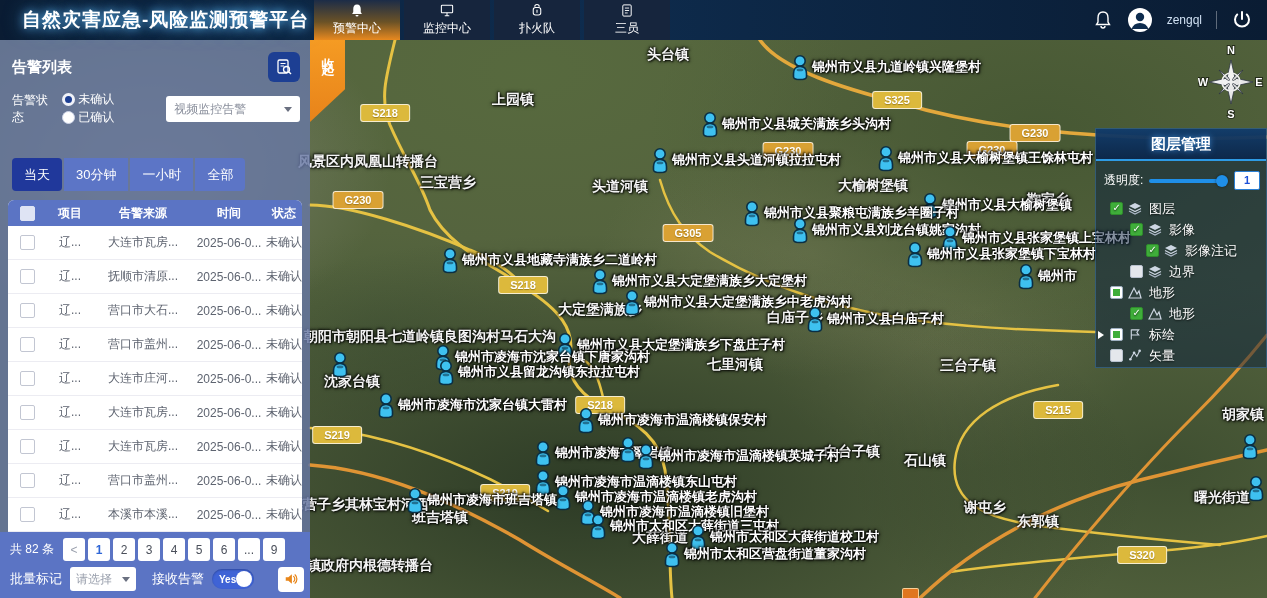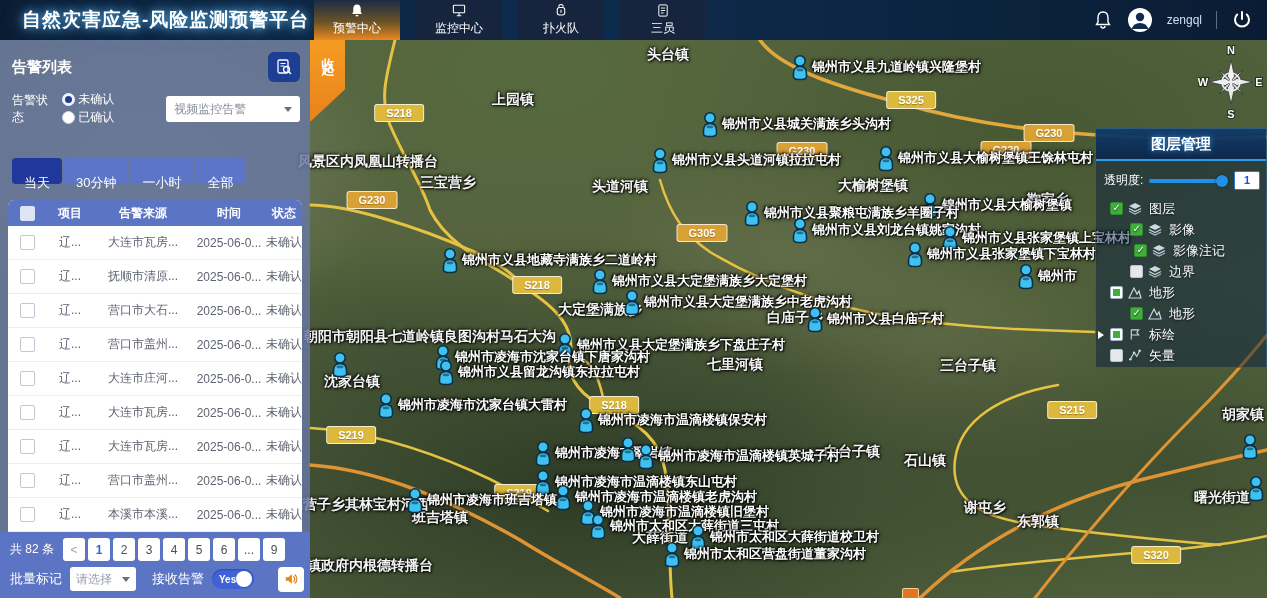--- a/index.html
+++ b/index.html
@@ -15,41 +15,41 @@
       radial-gradient(ellipse 520px 300px at 82% 22%, rgba(66,84,48,.75), transparent 75%),
       radial-gradient(ellipse 300px 180px at 64% 42%, rgba(118,124,88,.5), transparent 70%),
       radial-gradient(ellipse 700px 320px at 46% 82%, rgba(38,52,34,.85), transparent 80%),
       radial-gradient(ellipse 420px 260px at 92% 78%, rgba(58,74,46,.8), transparent 75%),
       radial-gradient(ellipse 260px 160px at 75% 60%, rgba(130,132,96,.35), transparent 70%),
       radial-gradient(ellipse 240px 140px at 30% 55%, rgba(70,88,56,.6), transparent 70%);
   }
   #roads{position:absolute;left:0;top:0;}
   .badge{position:absolute;transform:translate(-50%,-50%);height:16px;line-height:16px;
     padding:0 11px;border-radius:3px;background:#dcb93c;border:1px solid rgba(255,255,255,.75);
-    color:#fff;font-size:11px;font-weight:bold;text-shadow:0 1px 1px rgba(120,90,0,.6);white-space:nowrap;margin-left:14px;}
+    color:#fff;font-size:11px;font-weight:bold;text-shadow:0 1px 1px rgba(120,90,0,.6);white-space:nowrap;}
   .badge.g{background:#d9a133;}
   .plabel{position:absolute;transform:translate(-50%,-50%);color:#f4f4f4;font-size:14px;font-weight:600;
     white-space:nowrap;text-shadow:1px 1px 2px rgba(0,0,0,.9),-1px -1px 2px rgba(0,0,0,.7),0 0 4px rgba(0,0,0,.8);}
   .marker{position:absolute;transform:translate(-50%,-60%);width:20px;height:26px;}
   .marker .mlabel{position:absolute;left:22px;top:50%;transform:translateY(-50%);
     color:#fff;font-size:13px;font-weight:bold;white-space:nowrap;
     text-shadow:1px 1px 2px #000,-1px -1px 2px #000,0 0 5px rgba(0,0,0,.95);}
   #compass{position:absolute;left:1198px;top:42px;}
   #compass text{fill:#fff;font-size:11px;font-weight:bold;font-family:"Liberation Sans",sans-serif;
     paint-order:stroke;stroke:rgba(0,0,0,.55);stroke-width:2px;}
   #poi{position:absolute;left:902px;top:588px;width:15px;height:11px;background:#e0761f;
     border:1px solid rgba(255,230,180,.8);border-radius:2px;}
 
   
   header{position:absolute;left:0;top:0;width:1267px;height:40px;
     background:linear-gradient(90deg,#0a1c33,#0e2c4e 45%,#0a1c33);
     display:flex;align-items:center;z-index:50;}
   .title{margin-left:22px;color:#fff;font-size:19px;font-weight:bold;letter-spacing:1px;
     text-shadow:0 0 10px rgba(96,190,255,.95),0 0 20px rgba(96,190,255,.6);white-space:nowrap;}
-  #tabs{position:absolute;left:314px;top:0;height:40px;display:flex;gap:16px;}
+  #tabs{position:absolute;left:314px;top:0;height:40px;display:flex;gap:4px;}
   .tab{width:86px;height:40px;background:#16253d;display:flex;flex-direction:column;
     align-items:center;justify-content:center;cursor:pointer;}
   .tab.active{background:linear-gradient(180deg,#1c2c47 0%,#6b5226 55%,#e8891f 100%);}
   .tab .ticon{height:15px;margin-bottom:2px;display:flex;align-items:flex-end;}
   .tab .tlabel{color:#fff;font-size:12px;white-space:nowrap;}
   .hright{position:absolute;right:14px;top:0;height:40px;display:flex;align-items:center;gap:14px;}
   .uname{color:#cfe0f2;font-size:12px;}
   .hdiv{width:1px;height:18px;background:rgba(255,255,255,.35);}
   .hicon{cursor:pointer;display:flex;align-items:center;}
 
@@ -65,21 +65,21 @@
   .radio{display:inline-flex;align-items:center;margin-left:4px;cursor:pointer;}
   .rdot{width:13px;height:13px;border-radius:50%;background:#fff;border:1px solid #cdd4e8;
     margin-right:3px;box-sizing:border-box;}
   .radio.sel .rdot{border:3.5px solid #f0f2f8;background:#1d3f93;}
   .dropdown{margin-left:auto;width:138px;height:26px;background:#fff;border-radius:3px;
     display:flex;align-items:center;padding:0 8px;box-sizing:border-box;cursor:pointer;}
   .dropdown span{color:#8a8f9c;font-size:12px;flex:1;}
   .caret{width:0;height:0;border-left:4px solid transparent;border-right:4px solid transparent;
     border-top:5px solid #6a7080;}
   #timefilters{position:absolute;left:12px;top:118px;display:flex;gap:2px;}
-  .tf{height:26px;padding:12px 12px;background:#5c75c6;color:#fff;font-size:13px;border:none;
+  .tf{height:33px;padding:2px 12px;background:#5c75c6;color:#fff;font-size:13px;border:none;
     line-height:26px;cursor:pointer;}
   .tf:first-child{border-radius:4px 0 0 4px;}
   .tf:last-child{border-radius:0 4px 4px 0;}
   .tf.active{background:#20389b;border-radius:4px;}
   .table{position:absolute;left:8px;right:8px;top:160px;bottom:66px;background:#fff;
     border-radius:6px 6px 0 0;overflow:hidden;}
   .thead{display:flex;height:26px;background:#5b74c4;align-items:center;
     font-size:12px;font-weight:bold;color:#fff;}
   .trow{display:flex;height:33px;align-items:center;font-size:12px;color:#5e6470;
     border-bottom:1px solid #ececf2;background:#fff;}
@@ -624,21 +624,21 @@
           <span class="tcb checked"></span>
           <span class="ticn">
             <svg width="14" height="13" viewBox="0 0 14 13">
               <path d="M7 1 L13 4 L7 7 L1 4 Z" fill="#cdd6e2"></path>
               <path d="M1 6.5 L7 9.5 L13 6.5" fill="none" stroke="#cdd6e2" stroke-width="1.2"></path>
               <path d="M1 9 L7 12 L13 9" fill="none" stroke="#aeb9c8" stroke-width="1.2"></path>
             </svg>
           </span>
           <span class="lbl">影像</span>
         </div>
-        <div class="trw" style="padding-left: 38px; align-items: center;">
+        <div class="trw" style="padding-left: 50px; align-items: center;">
           <span class="tcb checked"></span>
           <span class="ticn">
             <svg width="14" height="13" viewBox="0 0 14 13">
               <path d="M7 1 L13 4 L7 7 L1 4 Z" fill="#cdd6e2"></path>
               <path d="M1 6.5 L7 9.5 L13 6.5" fill="none" stroke="#cdd6e2" stroke-width="1.2"></path>
               <path d="M1 9 L7 12 L13 9" fill="none" stroke="#aeb9c8" stroke-width="1.2"></path>
             </svg>
           </span>
           <span class="lbl">影像注记</span>
         </div>

